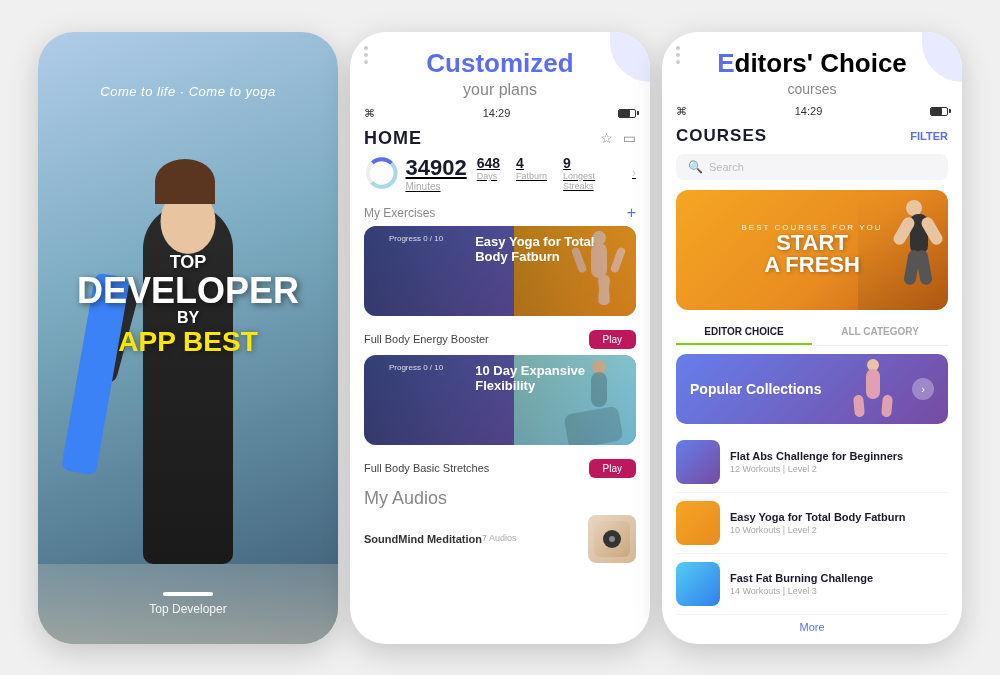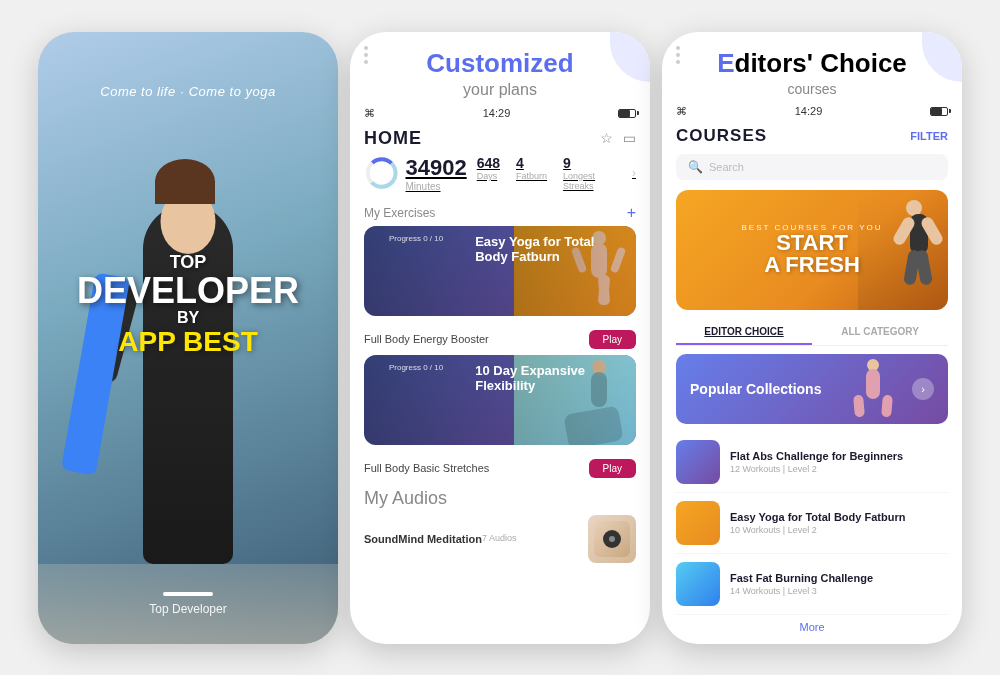--- a/index.html
+++ b/index.html
@@ -459,22 +459,21 @@
       flex: 1;
       text-align: center;
       padding: 6px 0;
       font-size: 10px;
       font-weight: 600;
       color: #aaa;
       cursor: pointer;
     }
     .tab-item.active {
       color: #1a1a2e;
-      border-bottom: 2px solid #8b5cf6;
-      text-decoration: underline;
+      border-bottom: 2px solid #84cc16;
     }
     .popular-banner {
       margin: 8px 14px;
       height: 70px;
       border-radius: 10px;
       background: linear-gradient(135deg, #667eea 0%, #764ba2 100%);
       display: flex;
       align-items: center;
       padding: 0 14px;
       position: relative;

